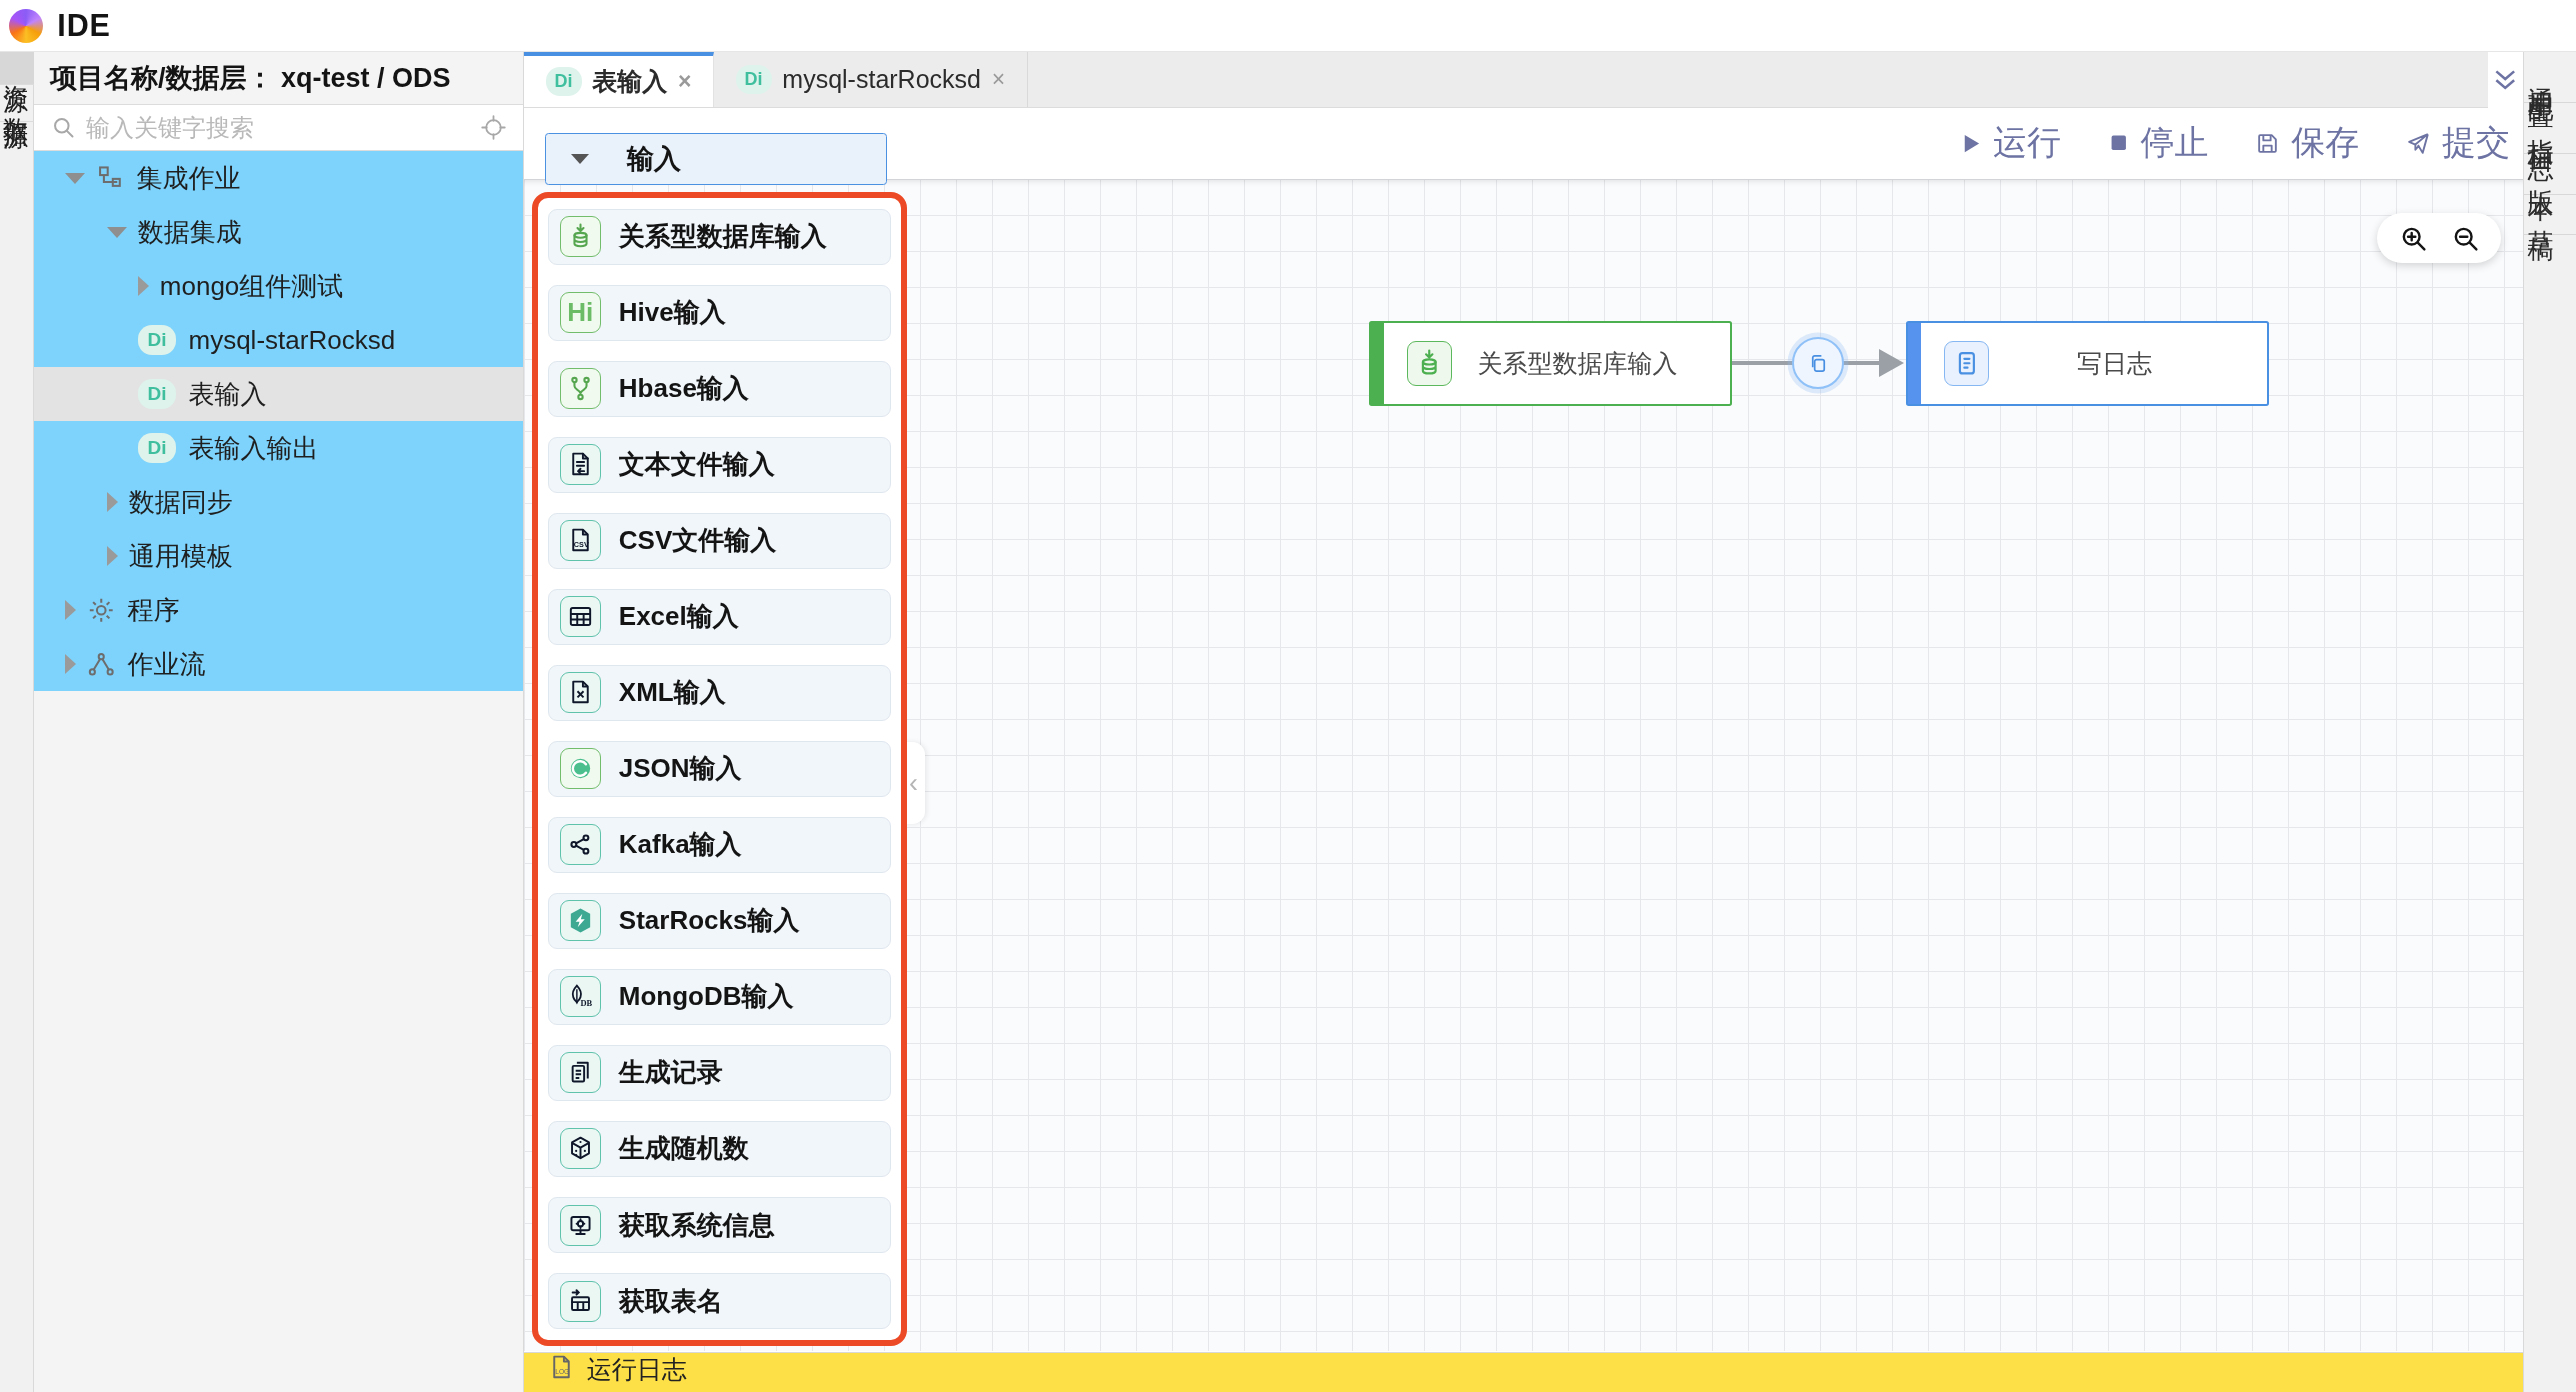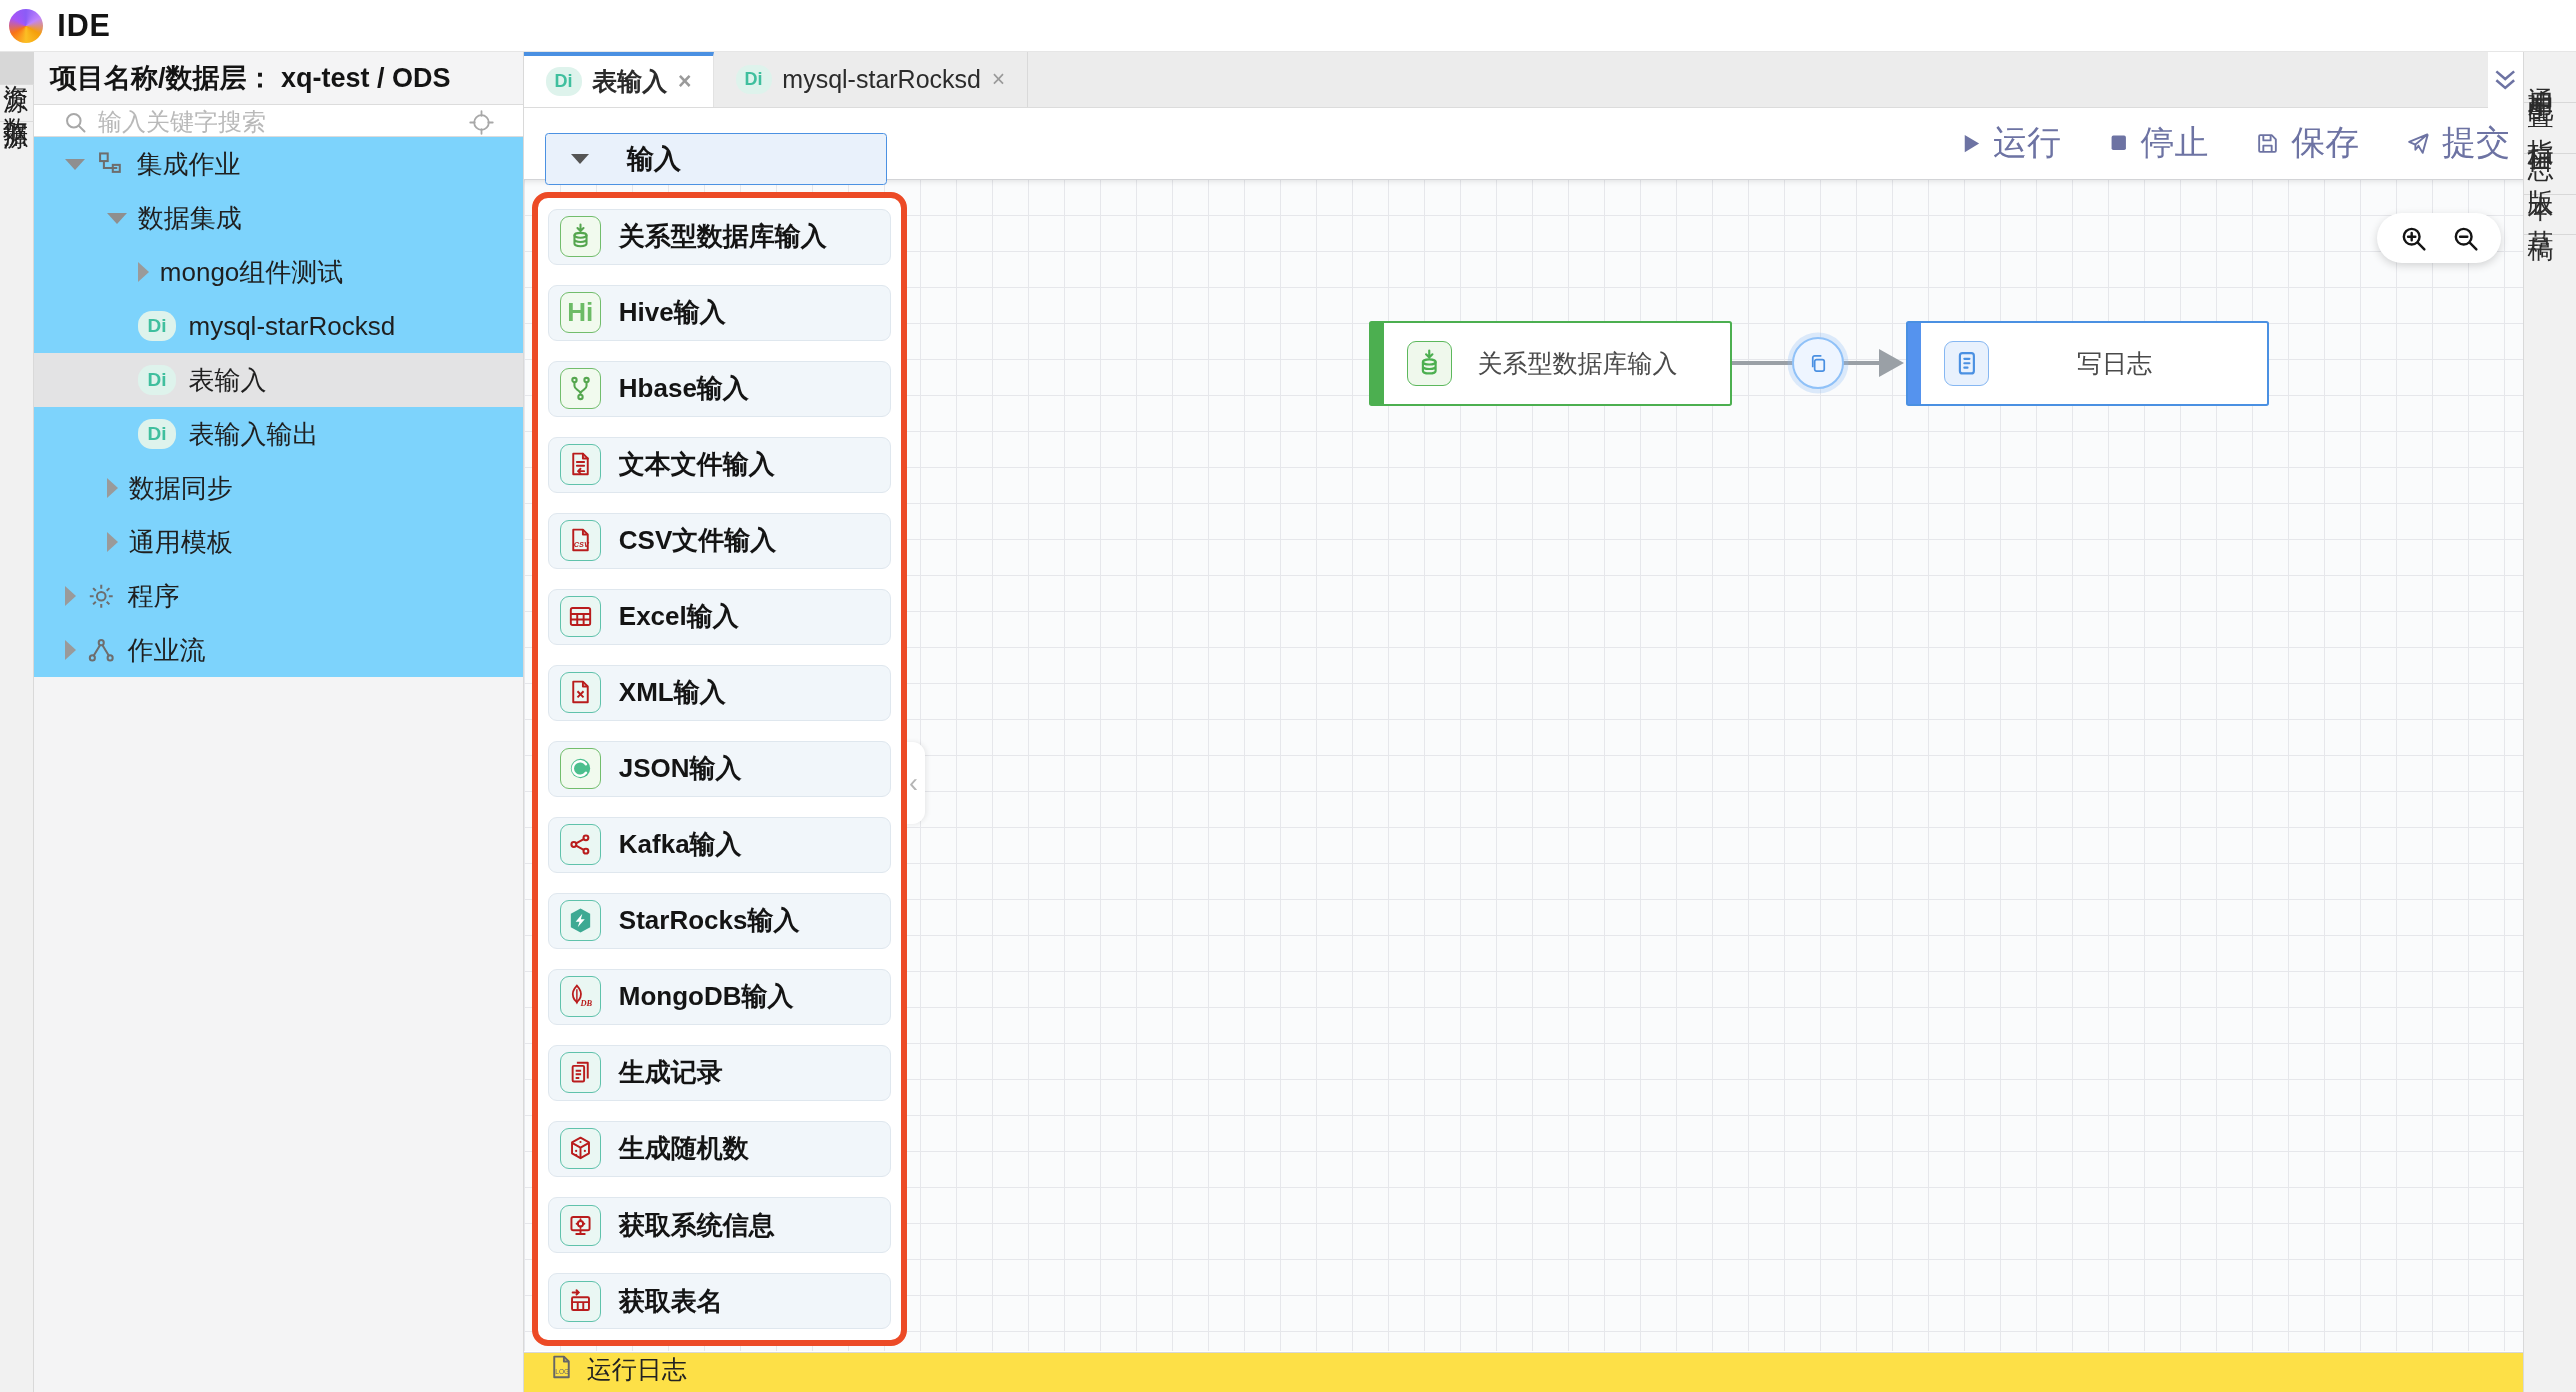--- a/index.html
+++ b/index.html
@@ -15,21 +15,21 @@
 
   
   .left-rail { position:absolute; left:0; top:52px; width:34px; height:1341px; background:#f1f1f1; border-right:0.9px solid #d9d9d9; }
   .vtab { writing-mode:vertical-lr; text-orientation:upright; font-size:25px; color:#1f1f1f; text-align:center;
           padding:12.5px 0; width:34px; border-bottom:0.9px solid #dcdcdc; cursor:pointer; letter-spacing:3.6px; }
   .vtab.active { background:#d7d7d7; }
 
   
   .explorer { position:absolute; left:34px; top:52px; width:490px; height:1341px; background:#f4f4f5; border-right:0.9px solid #d9d9d9; }
   .explorer-header { height:52px; display:flex; align-items:center; padding-left:16px; font-size:27px; font-weight:700; color:#141414; }
-  .search-row { height:33px; background:#fff; border-top:0.9px solid #dcdcdc; border-bottom:0.9px solid #dcdcdc; display:flex; align-items:flex-end; padding:0 28px; }
+  .search-row { height:47px; background:#fff; border-top:0.9px solid #dcdcdc; border-bottom:0.9px solid #dcdcdc; display:flex; align-items:center; padding:0 16px; }
   .search-row svg { flex:none; }
   .search-input { flex:1; border:none; outline:none; font-size:24px; color:#333; margin-left:9px; background:transparent; }
   .search-input::placeholder { color:#b9b9b9; }
   .tree { background:#7dd3fc; }
   .tree-row { height:54px; display:flex; align-items:center; font-size:26px; color:#1f1f1f; cursor:pointer; }
   .tree-row.selected { background:#e3e3e4; }
   .indent1 { padding-left:30.5px; } .indent2 { padding-left:73px; } .indent3 { padding-left:104px; }
   .caret-down { width:0; height:0; border-left:10px solid transparent; border-right:10px solid transparent; border-top:11.7px solid #8f8f8f; margin-right:10.8px; flex:none; }
   .caret-right { width:0; height:0; border-top:10px solid transparent; border-bottom:10px solid transparent; border-left:11.7px solid #9a9a9a; margin-right:10.8px; flex:none; }
   .tree-ic { width:30.5px; height:30.5px; margin-right:10.8px; color:#6d6d6d; flex:none; }
@@ -79,21 +79,21 @@
   
   .palette-header { position:absolute; left:545px; top:133px; width:342px; height:52px; background:#e9f1fb; border:1.8px solid #4b91e2;
                     border-radius:3.6px; display:flex; align-items:center; font-size:27px; font-weight:700; color:#141414; cursor:pointer; z-index:5; }
   .palette-header .caret-down { border-top-color:#555; margin-left:25px; margin-right:38px; border-left-width:9px; border-right-width:9px; border-top-width:10.8px; }
   .palette-box { position:absolute; left:532px; top:192px; width:375px; height:1154px; background:#fff; border:6.3px solid #ec4a26;
                  border-radius:16px; padding:10.8px 10px; display:flex; flex-direction:column; justify-content:space-between; z-index:4; }
   .pal-item { height:56px; background:#f1f6fa; border:0.9px solid #dfe7ee; border-radius:9px; display:flex; align-items:center; padding-left:10.8px; cursor:grab; }
   .pal-label { font-size:26px; font-weight:700; color:#141414; margin-left:18px; white-space:nowrap; }
   .ibox { width:41px; height:41px; border-radius:9px; border:1.8px solid; display:flex; align-items:center; justify-content:center; flex:none; font-weight:700; }
   .ic-green { border-color:#72bd6c; background:#f1faee; color:#55a64f; }
-  .ic-teal  { border-color:#5fc2ab; background:#eaf7f3; color:#b91c1c;font-style:italic; }
+  .ic-teal  { border-color:#5fc2ab; background:#eaf7f3; color:#0f172a; }
   .hi-txt { font-size:26px; color:#6cbb66; font-weight:700; }
   svg.pic { width:29px; height:29px; }
 
   
   .bottom-bar { position:absolute; left:524px; top:1352px; width:1999px; height:41px; background:#fde047; border-top:0.9px solid #d8d8d8;
                 display:flex; align-items:flex-start; padding-left:23px; gap:10.8px; font-size:25px; color:#222; cursor:pointer; }
   .bottom-bar svg { color:#666; }
 
   
   .right-rail { position:absolute; left:2523px; top:52px; width:53px; height:1341px; background:#f1f1f1; border-left:0.9px solid #d9d9d9; }

